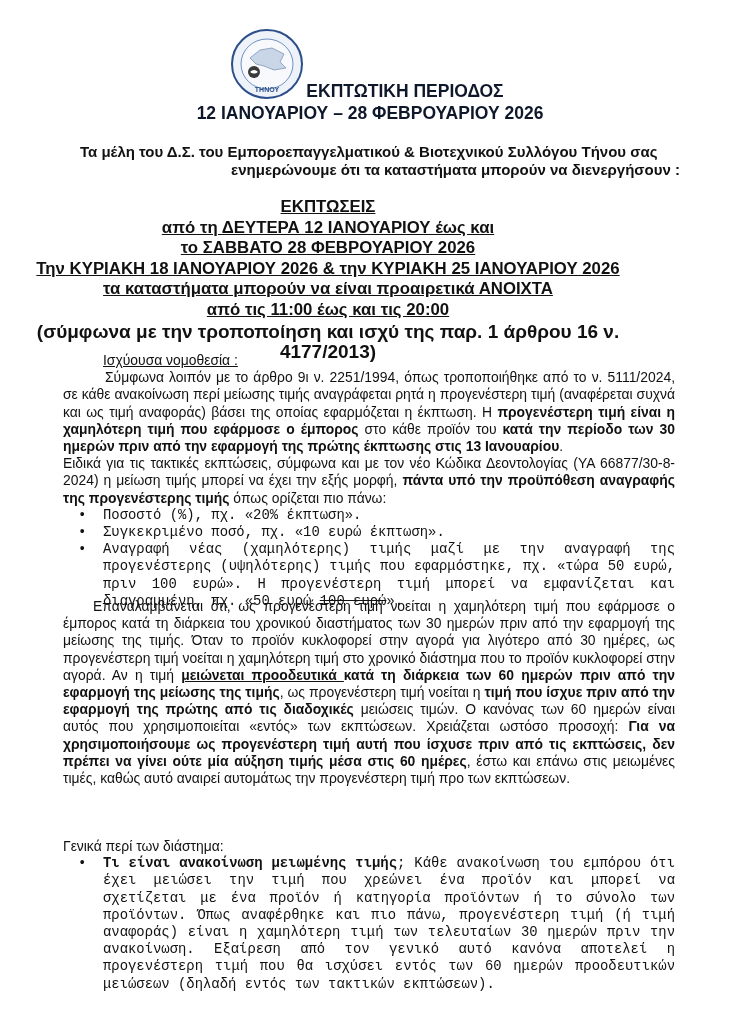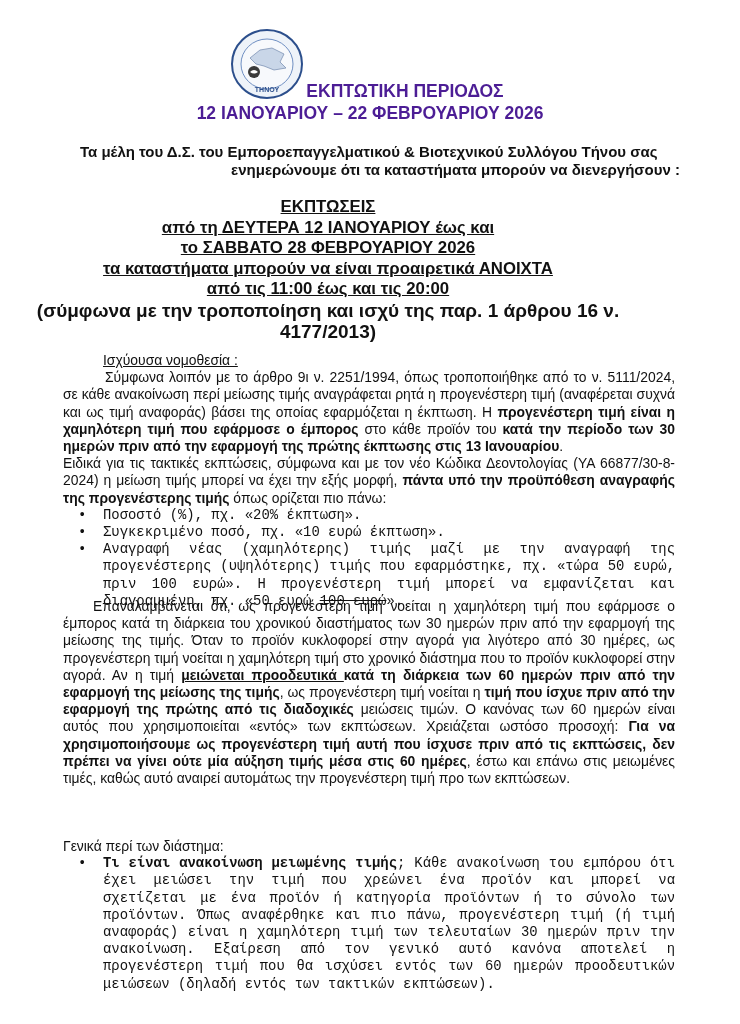--- a/index.html
+++ b/index.html
@@ -5,21 +5,21 @@
   html, body { margin: 0; padding: 0; background: #ffffff; }
   body {
     width: 740px; height: 1024px; position: relative; overflow: hidden;
     font-family: "Liberation Sans", sans-serif; color: #111;
   }
   .logo {
     position: absolute; left: 230px; top: 28px; width: 74px; height: 72px;
   }
   .title-block {
     position: absolute; left: 0; top: 80px; width: 740px; text-align: center;
-    font-weight: bold; font-size: 17.5px; line-height: 22px; color: #4c1d95;
+    font-weight: bold; font-size: 17.5px; line-height: 22px; color: #0f172a;
   }
   .title-block .t1 { padding-left: 70px; }
   .intro {
     position: absolute; left: 80px; top: 143px; width: 600px;
     font-weight: bold; font-size: 15px; line-height: 18px;
   }
   .intro .l1 { padding-left: 0; }
   .intro .l2 { margin-left: -20px; text-align: right; }
   .announce {
     position: absolute; left: 0; top: 197px; width: 656px; text-align: center;
@@ -53,32 +53,33 @@
     <ellipse cx="37" cy="36" rx="26" ry="25" fill="#f7f9fc" stroke="#6f8fc2" stroke-width="1"></ellipse>
     <path d="M20 30 L30 22 L42 20 L54 26 L50 34 L56 40 L44 42 L34 38 L26 36 Z" fill="#c9d6e8" stroke="#7d93b5" stroke-width="0.8"></path>
     <circle cx="24" cy="44" r="6" fill="#3a3a3a"></circle>
     <path d="M20 44 Q24 40 28 44 Q24 47 20 44 Z" fill="#ffffff"></path>
     <text x="37" y="64" text-anchor="middle" font-size="7" font-weight="bold" fill="#2c4f8c" font-family="Liberation Sans, sans-serif">ΤΗΝΟΥ</text>
   </svg>
 </div>
 
 <div class="title-block">
   <div class="t1">ΕΚΠΤΩΤΙΚΗ ΠΕΡΙΟΔΟΣ</div>
-  <div class="t2">12 ΙΑΝΟΥΑΡΙΟΥ – 22 ΦΕΒΡΟΥΑΡΙΟΥ 2026</div>
+  <div class="t2">12 ΙΑΝΟΥΑΡΙΟΥ – 28 ΦΕΒΡΟΥΑΡΙΟΥ 2026</div>
 </div>
 
 <div class="intro">
   <div class="l1">Τα μέλη του Δ.Σ. του Εμποροεπαγγελματικού &amp; Βιοτεχνικού Συλλόγου Τήνου σας</div>
   <div class="l2">ενημερώνουμε ότι τα καταστήματα μπορούν να διενεργήσουν :</div>
 </div>
 
 <div class="announce">
   <div class="u">ΕΚΠΤΩΣΕΙΣ</div>
   <div class="u">από τη ΔΕΥΤΕΡΑ 12 ΙΑΝΟΥΑΡΙΟΥ έως και</div>
   <div class="u">το ΣΑΒΒΑΤΟ 28 ΦΕΒΡΟΥΑΡΙΟΥ 2026</div>
+  <div class="u">Την ΚΥΡΙΑΚΗ 18 ΙΑΝΟΥΑΡΙΟΥ 2026 &amp; την ΚΥΡΙΑΚΗ 25 ΙΑΝΟΥΑΡΙΟΥ 2026</div>
   <div class="u">τα καταστήματα μπορούν να είναι προαιρετικά ΑΝΟΙΧΤΑ</div>
   <div class="u">από τις 11:00 έως και τις 20:00</div>
   <div class="note">(σύμφωνα με την τροποποίηση και ισχύ της παρ. 1 άρθρου 16 ν. 4177/2013)</div>
 </div>
 
 <div class="section" style="top:352px;">
   <p class="legal-head">Ισχύουσα νομοθεσία :</p>
   <p class="indent-big"><span>Σύμφωνα λοιπόν με το άρθρο 9ι ν. 2251/1994, όπως τροποποιήθηκε από το ν. 5111/2024, σε κάθε ανακοίνωση περί μείωσης τιμής αναγράφεται ρητά η προγενέστερη τιμή (αναφέρεται συχνά και ως τιμή αναφοράς) βάσει της οποίας εφαρμόζεται η έκπτωση.  Η </span><b>προγενέστερη τιμή είναι η χαμηλότερη τιμή που εφάρμοσε ο έμπορος</b><span> στο κάθε προϊόν του </span><b>κατά την περίοδο των 30 ημερών πριν από την εφαρμογή της πρώτης έκπτωσης στις 13 Ιανουαρίου</b><span>.</span></p>
   <p><span>Ειδικά για τις τακτικές εκπτώσεις, σύμφωνα και με τον νέο Κώδικα Δεοντολογίας (ΥΑ 66877/30-8-2024) η μείωση τιμής μπορεί να έχει την εξής μορφή, </span><b>πάντα υπό την προϋπόθεση αναγραφής της προγενέστερης τιμής</b><span> όπως ορίζεται πιο πάνω:</span></p>
   <ul class="bullets">

